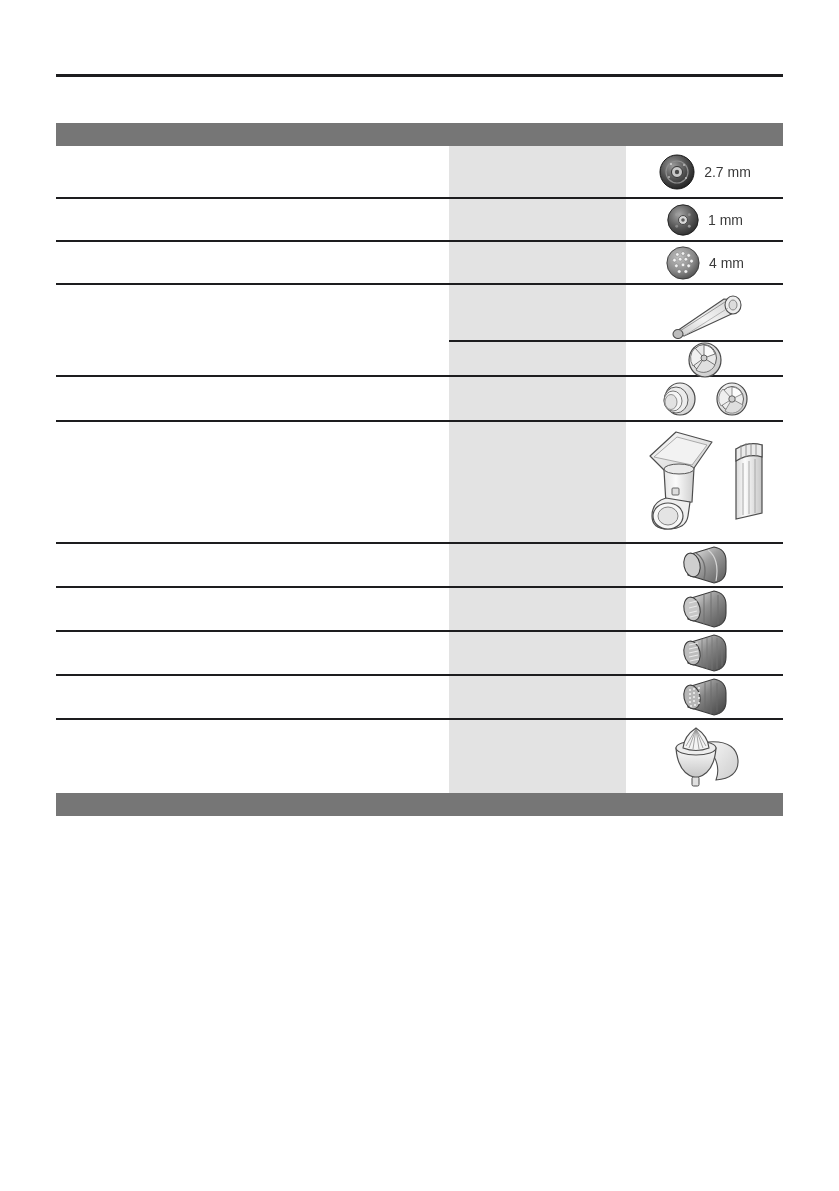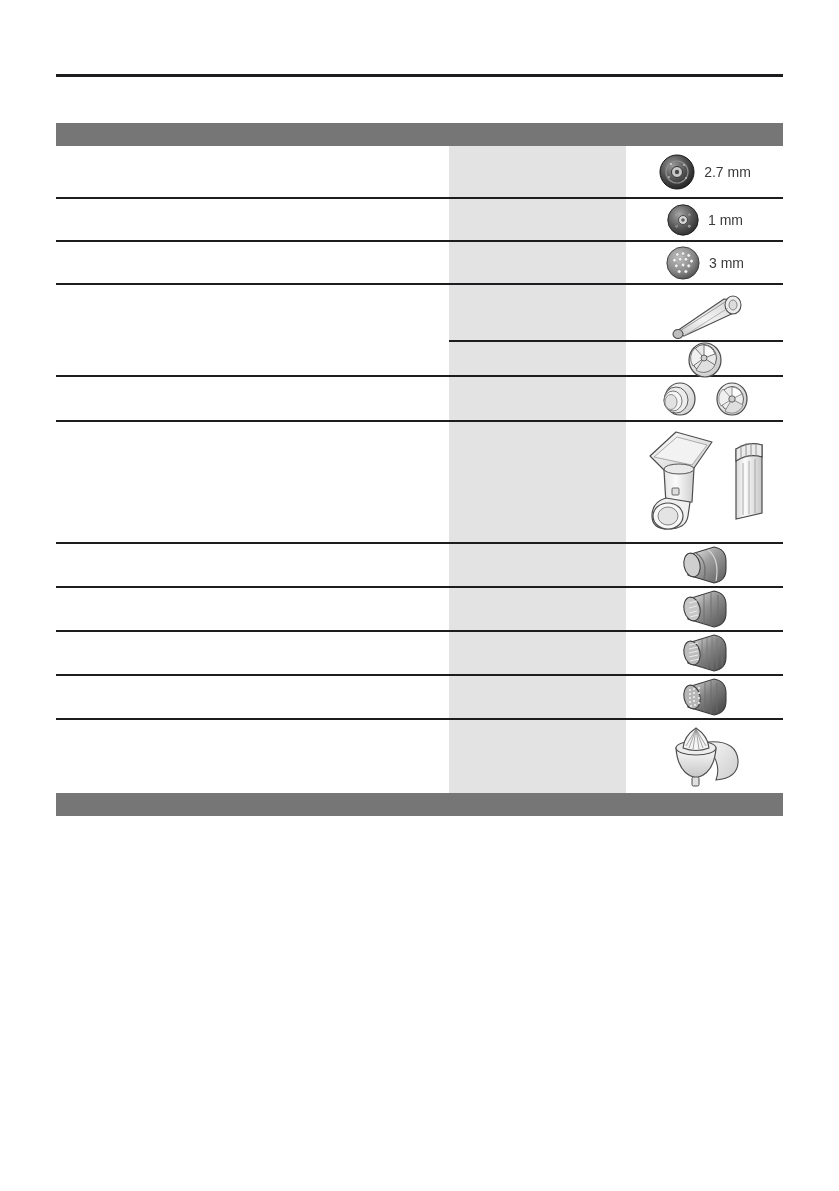--- a/index.html
+++ b/index.html
@@ -257,21 +257,21 @@
               <circle cx="22" cy="15" r="1.9"></circle>
             <circle cx="28" cy="17" r="1.9"></circle>
               <circle cx="12" cy="22" r="1.9"></circle>
             <circle cx="19" cy="21" r="1.9"></circle>
               <circle cx="25" cy="22" r="1.9"></circle>
             <circle cx="15" cy="28" r="1.9"></circle>
               <circle cx="22" cy="28" r="1.9"></circle>
           </g>
         </svg>
       </span>
-      <span class="art-label">3 mm</span>
+      <span class="art-label">4 mm</span>
     </div>
 
     <div class="cell-art" style="top:172px;height:42px">
       <span>
         <svg width="86" height="46" viewBox="0 0 86 46">
           <defs>
             <linearGradient id="kebbeG" x1="0" y1="1" x2="1" y2="0">
               <stop offset="0%" stop-color="#c9c9c9"></stop>
               <stop offset="45%" stop-color="#f4f4f4"></stop>
               <stop offset="100%" stop-color="#d2d2d2"></stop>

